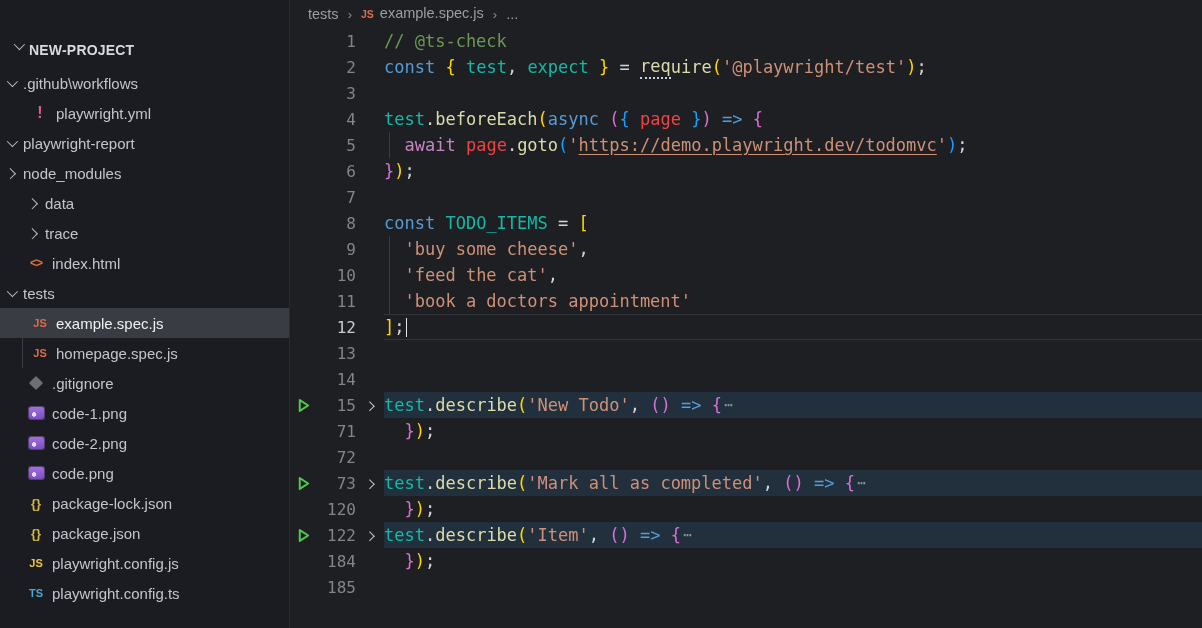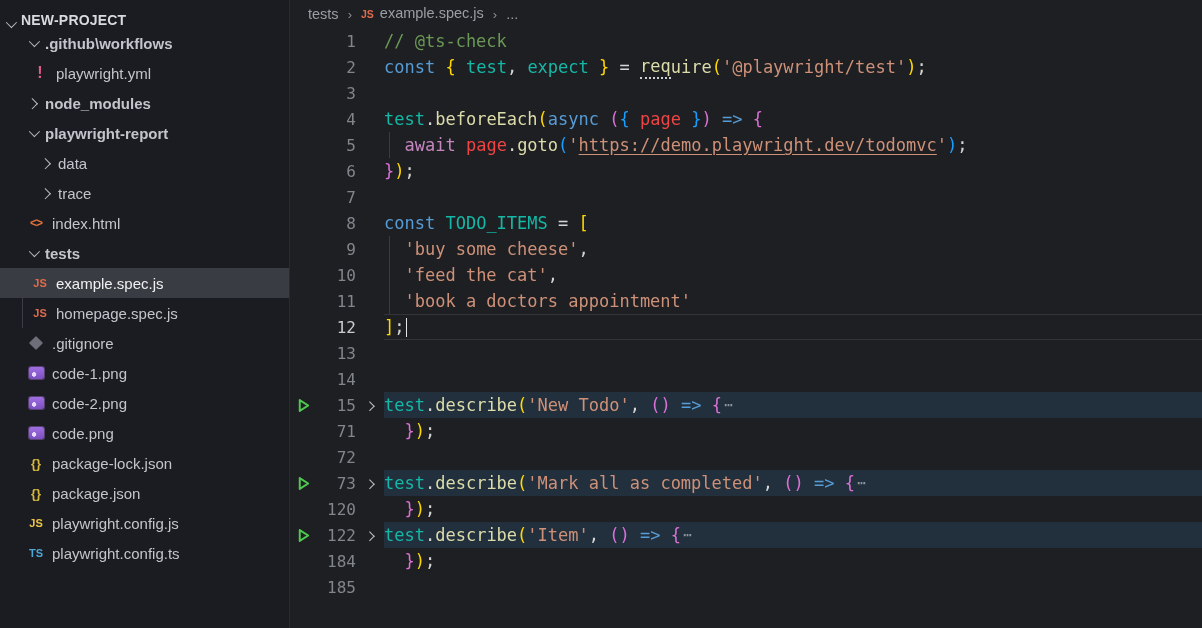--- a/index.html
+++ b/index.html
@@ -9,38 +9,39 @@
     font-family:"Liberation Sans", sans-serif;
     background:#1e1f23; position:relative;
   }
   
   #sidebar {
     width:290px; min-width:290px; height:100%;
     background:#1b1c21; border-right:1px solid #2a2b31;
     color:#c5c8ce; overflow:hidden; padding-top:2px;
   }
   #root-row {
-    height:26px; display:flex; align-items:flex-end; padding-left:6px;
+    height:26px; display:flex; align-items:flex-start; padding-left:14px;
     font-weight:bold; font-size:14px; color:#d8dadf; letter-spacing:.2px;
     cursor:pointer;
+    margin-top:40px;
   }
   #root-row .chev { margin-right:7px; }
   .srow {
     height:30px; display:flex; align-items:center; font-size:15px;
     color:#c2c5cb; cursor:pointer; position:relative; white-space:nowrap;
   }
   .srow.selected { background:#393c42; color:#f0f0f0; }
   .srow.guide::before {
     content:""; position:absolute; left:22px; top:0; bottom:0; width:1px;
     background:#3a3d45;
   }
   .srow .chev { margin-right:8px; }
-  .f-lvl1 { padding-left:29px;font-weight:bold; }   
+  .f-lvl1 { padding-left:7px; }   
   .d-lvl1 { padding-left:27px; }   
-  .f-lvl2 { padding-left:42px; }   
+  .f-lvl2 { padding-left:29px; }   
   .d-lvl2 { padding-left:31px; }   
   .chev {
     width:8px; height:8px; display:inline-block;
     border-right:1.7px solid #b9bcc3; border-bottom:1.7px solid #b9bcc3;
     flex:none;
   }
   .chev.down  { transform:rotate(45deg) translateY(-2px); }
   .chev.right { transform:rotate(-45deg) translateX(-1px); }
   .ficon {
     display:inline-flex; align-items:center; justify-content:center;
@@ -132,26 +133,26 @@
     <div id="tree">
         <div class="srow f-lvl1">
           <span class="chev down"></span>
           <span>.github\workflows</span>
         </div>
         <div class="srow d-lvl2">
           <span class="ficon icon-yaml">!</span>
           <span>playwright.yml</span>
         </div>
         <div class="srow f-lvl1">
+          <span class="chev down"></span>
+          <span>playwright-report</span>
+        </div>
+        <div class="srow f-lvl1">
           <span class="chev right"></span>
           <span>node_modules</span>
-        </div>
-        <div class="srow f-lvl1">
-          <span class="chev down"></span>
-          <span>playwright-report</span>
         </div>
         <div class="srow f-lvl2">
           <span class="chev right"></span>
           <span>data</span>
         </div>
         <div class="srow f-lvl2">
           <span class="chev right"></span>
           <span>trace</span>
         </div>
         <div class="srow d-lvl1">

